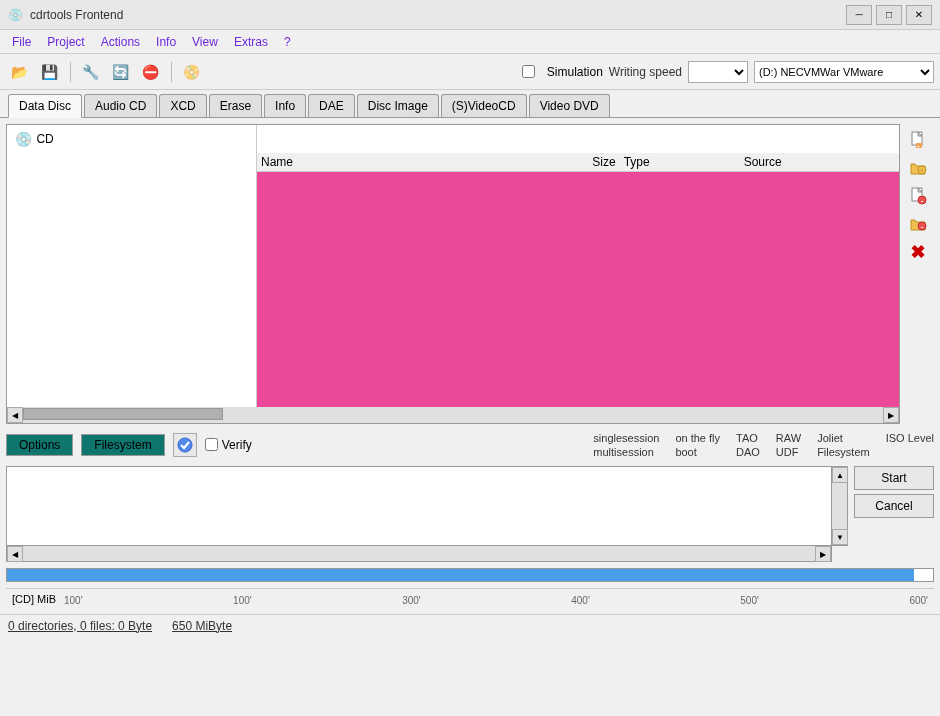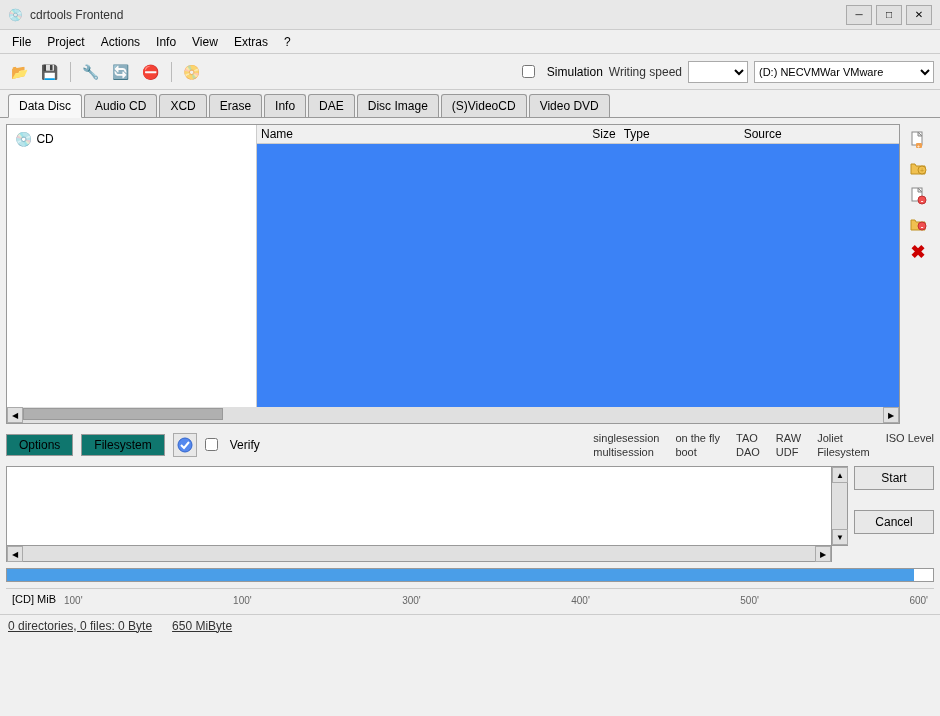--- a/index.html
+++ b/index.html
@@ -60,21 +60,21 @@
       border-bottom: 1px solid #ccc;
       display: flex;
       align-items: center;
       height: 24px;
       padding: 0 4px;
     }
     .menu-item {
       padding: 2px 8px;
       cursor: pointer;
       font-size: 12px;
-      color: #000000;
+      color: #6d28d9;
       text-align: right;
     }
 
     
     .toolbar {
       background: #f0f0f0;
       border-bottom: 1px solid #ccc;
       display: flex;
       align-items: center;
       height: 36px;
@@ -182,22 +182,23 @@
       align-items: center;
       gap: 4px;
       padding: 2px 4px;
       font-size: 12px;
     }
     .cd-icon {
       font-size: 14px;
     }
     .file-list-pane {
       flex: 1;
-      background: #3b82f6;
+      background: #ec4899;
       overflow: auto;
+      margin-top: 28px;
     }
     .file-list-header {
       display: flex;
       border-bottom: 1px solid #ccc;
       background: #f0f0f0;
       padding: 2px 4px;
       font-size: 12px;
       font-weight: normal;
     }
     .file-list-header .col-name { flex: 2; }
@@ -263,21 +264,21 @@
       border: 1px solid #aaa;
       background: #e8e8e8;
       display: flex;
       align-items: center;
       justify-content: center;
       cursor: pointer;
     }
     .verify-check {
       display: flex;
       align-items: flex-start;
-      gap: 12px;
+      gap: 4px;
       font-size: 12px;
     }
     .verify-check input { width: 13px; height: 13px; }
 
     .session-info {
       display: flex;
       gap: 16px;
       margin-left: auto;
       font-size: 11px;
       color: #333;
@@ -305,21 +306,21 @@
       flex-shrink: 0;
     }
     .log-vscroll-track {
       flex: 1;
       background: #e0e0e0;
     }
 
     .start-cancel-col {
       display: flex;
       flex-direction: column;
-      gap: 20px;
+      gap: 4px;
       width: 80px;
     }
     .start-btn {
       padding: 4px 12px;
       border: 1px solid #999;
       background: #e8e8e8;
       cursor: pointer;
       font-size: 12px;
       text-align: center;
     }

